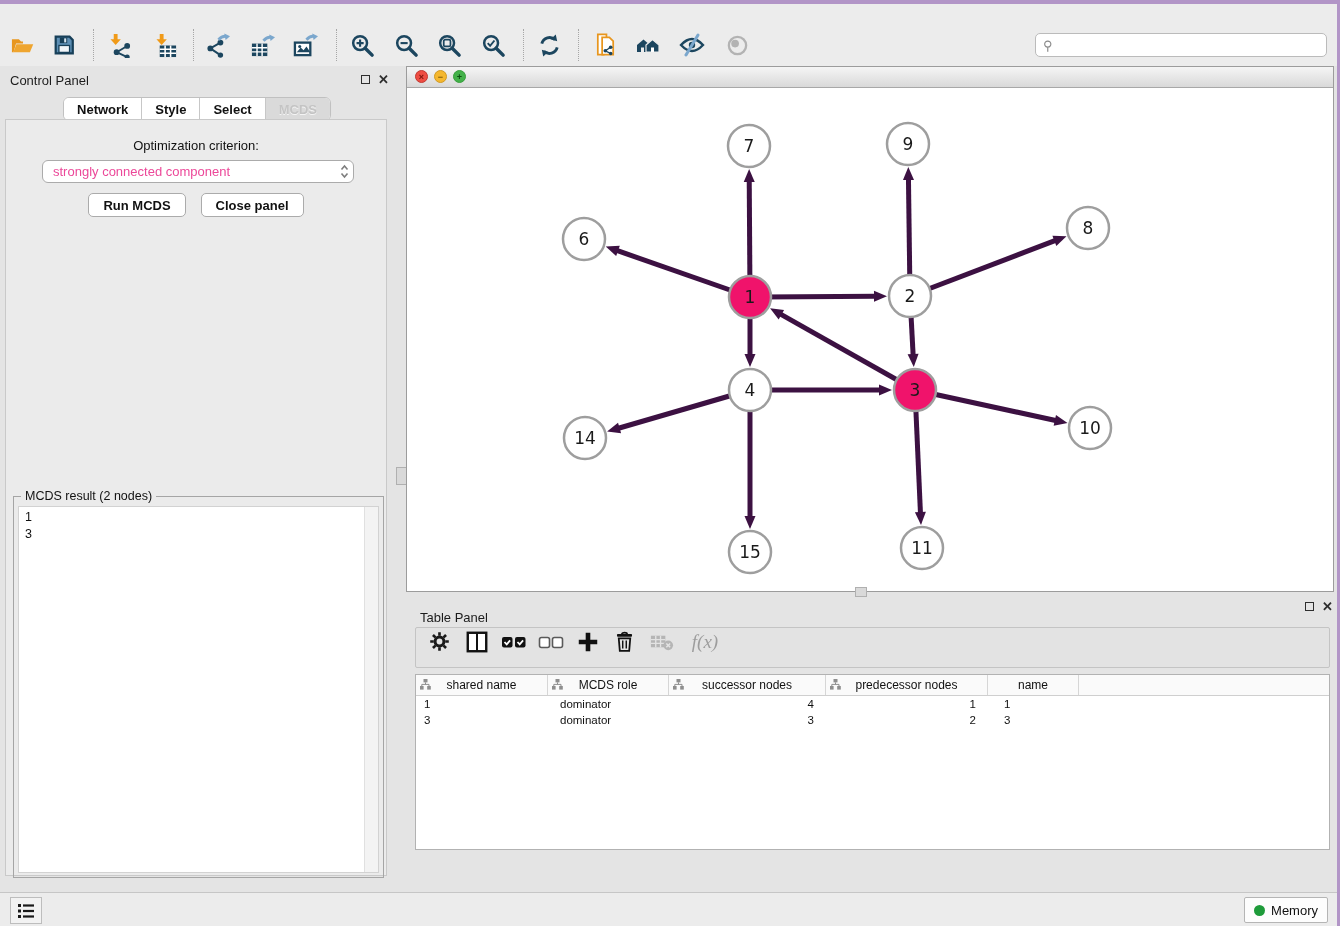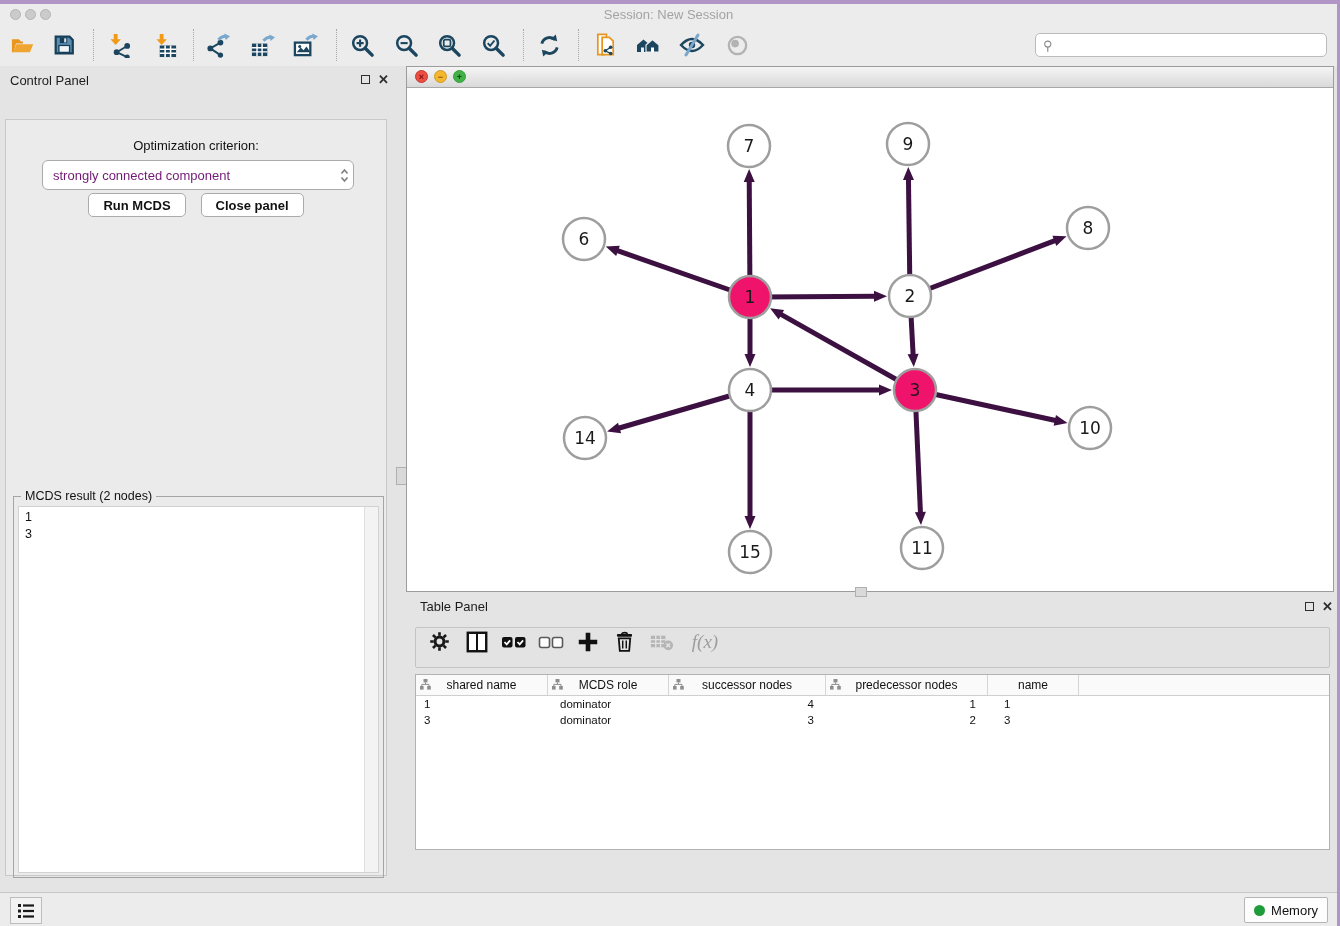--- a/index.html
+++ b/index.html
@@ -30,22 +30,22 @@
   .panel-close{position:absolute;font-size:13px;font-weight:bold;color:#2e2e2e;line-height:11px;}
   .tab-group{display:inline-flex;border:1px solid #c0c0c0;border-radius:6px;overflow:hidden;background:#fff;height:22px;}
   .tab{font-size:13px;font-weight:bold;color:#111;background:#fff;display:flex;align-items:center;
        padding:0 13px;border-right:1px solid #c7c7c7;white-space:nowrap;}
   .tab:last-child{border-right:none;}
   .tab.selected{background:#dadada;color:#c4c4c4;text-shadow:0 1px 0 #f4f4f4;}
   #cp-tabs{position:absolute;left:50%;transform:translateX(-50%);top:31px;}
   #cp-body{position:absolute;left:5px;top:53px;width:382px;height:757px;background:#ebebeb;
            border:1px solid #c9c9c9;box-sizing:border-box;}
   .opt-label{position:absolute;left:0;right:0;top:18px;text-align:center;font-size:13px;color:#111;}
-  .cp-select{position:absolute;left:36px;top:40px;width:312px;height:30px;background:#fff;border:1px solid #ababab;
-             border-radius:6px;box-sizing:border-box;display:flex;align-items:center;font-size:13px;color:#701a75;}
+  .cp-select{position:absolute;left:36px;top:40px;width:312px;height:23px;background:#fff;border:1px solid #ababab;
+             border-radius:6px;box-sizing:border-box;display:flex;align-items:center;font-size:13px;color:#ec4899;}
   .cp-select .sel-text{flex:1;padding-left:10px;}
   .cp-select .stepper{width:18px;display:flex;justify-content:center;}
   .cp-buttons{position:absolute;left:0;right:0;top:73px;display:flex;justify-content:center;gap:15px;}
   .btn{height:22px;background:#fff;border:1px solid #ababab;border-radius:5px;font-size:13px;color:#111;
        display:flex;align-items:center;padding:0 14px;font-weight:bold;}
   .result-group{position:absolute;left:7px;top:376px;width:369px;height:380px;border:1px solid #a5a5a5;}
   .result-label{position:absolute;top:-8px;left:7px;background:#ebebeb;padding:0 4px;font-size:12.5px;color:#111;}
   .result-area{position:absolute;left:4px;right:4px;top:9px;bottom:4px;background:#fff;border:1px solid #d2d2d2;}
   .result-scroll{position:absolute;top:0;bottom:0;right:0;width:13px;background:#f3f3f3;border-left:1px solid #e0e0e0;}
   .result-lines{position:absolute;left:6px;top:2px;font-size:12.5px;line-height:17px;color:#111;}
@@ -89,26 +89,20 @@
             display:flex;align-items:center;justify-content:center;}
   .memory-btn{position:absolute;right:9px;top:4px;height:24px;background:#fdfdfd;border:1px solid #b5b5b5;border-radius:2px;
               display:flex;align-items:center;gap:6px;padding:0 9px;font-size:13px;color:#111;}
   .mem-dot{width:11px;height:11px;border-radius:50%;background:#1e9b3a;}
 </style>
 </head>
 <body>
 
 <div id="screen">
 
-  <div class="titlebar">
-    <span class="traffic-gray" style="left:10px"></span>
-    <span class="traffic-gray" style="left:25px"></span>
-    <span class="traffic-gray" style="left:40px"></span>
-    <div class="win-title">Session: New Session</div>
-  </div>
 
   <div class="main-toolbar">
     <div class="tb-btn" style="left:9px">
       <svg width="25" height="25" viewBox="0 0 26 26">
         <path d="M2 6.5h7.2l2.3 2.3h2v2.2H6.3L3.6 20H2z" fill="#e8961e"></path>
         <path d="M6.6 11.8H24.2l-3.5 8.3H3.4z" fill="#efa52f"></path>
       </svg>
     </div>
     <div class="tb-btn" style="left:51px">
       <svg width="24" height="24" viewBox="0 0 26 26">
@@ -253,20 +247,26 @@
     </div>
   </div>
 
   <div id="middle">
 
     <div id="control-panel">
       <div class="panel-title">Control Panel</div>
       <span class="panel-float" style="left:361px;top:9px"></span>
       <span class="panel-close" style="left:378px;top:8px">✕</span>
 
+      <div id="cp-tabs" class="tab-group">
+          <div class="tab">Network</div>
+          <div class="tab">Style</div>
+          <div class="tab">Select</div>
+          <div class="tab selected">MCDS</div>
+        </div>
 
       <div id="cp-body">
         <div class="opt-label">Optimization criterion:</div>
         <div class="cp-select">
           <span class="sel-text">strongly connected component</span>
           <span class="stepper">
             <svg width="9" height="15" viewBox="0 0 9 15">
                 <path d="M1.5 5.5 4.5 2l3 3.5M1.5 9.5 4.5 13l3-3.5" fill="none" stroke="#7e7e7e" stroke-width="1.6"></path>
               </svg>
           </span>
@@ -347,21 +347,21 @@
           <circle cx="343" cy="465" r="21" fill="#ffffff" stroke="#9e9e9e" stroke-width="2.5"></circle>
           <text x="343" y="471" text-anchor="middle" font-size="17" fill="#1a1a1a" font-family="&quot;DejaVu Sans&quot;, sans-serif">15</text>
           <circle cx="515" cy="461" r="21" fill="#ffffff" stroke="#9e9e9e" stroke-width="2.5"></circle>
           <text x="515" y="467" text-anchor="middle" font-size="17" fill="#1a1a1a" font-family="&quot;DejaVu Sans&quot;, sans-serif">11</text>
         </svg>
     </div>
 
     <div class="grip-h"></div>
 
     <div id="table-panel">
-      <div class="panel-title" style="left:14px;top:4px">Table Panel</div>
+      <div class="panel-title" style="left:14px;top:15px">Table Panel</div>
       <span class="panel-float" style="left:899px;top:7px"></span>
       <span class="panel-close" style="left:916px;top:6px">✕</span>
 
       <div class="tp-toolbar">
         <div class="tp-tool">
           <svg width="23" height="23" viewBox="0 0 26 26">
             <circle cx="13" cy="13" r="5" fill="none" stroke="#1a1a1a" stroke-width="3.4"></circle>
             <g stroke="#1a1a1a" stroke-width="3">
               <path d="M13 2.5v4M13 19.5v4M2.5 13h4M19.5 13h4M5.6 5.6l2.8 2.8M17.6 17.6l2.8 2.8M20.4 5.6l-2.8 2.8M8.4 17.6l-2.8 2.8"></path>
             </g>

